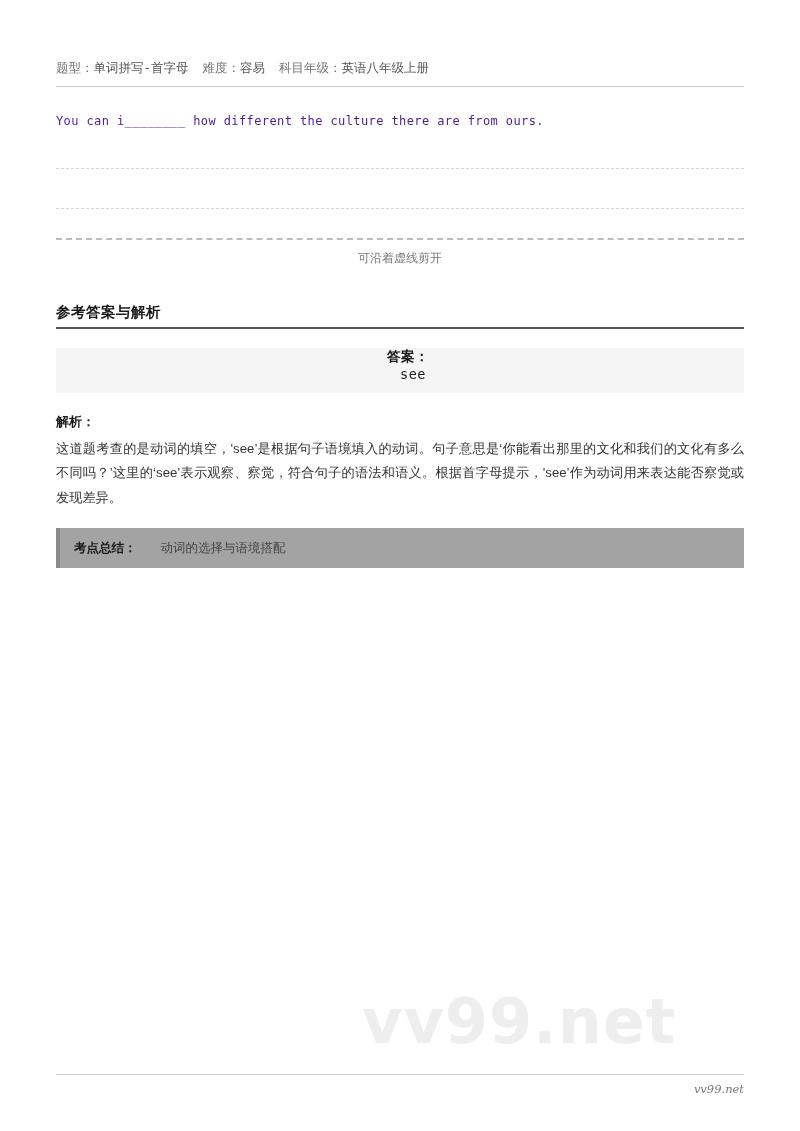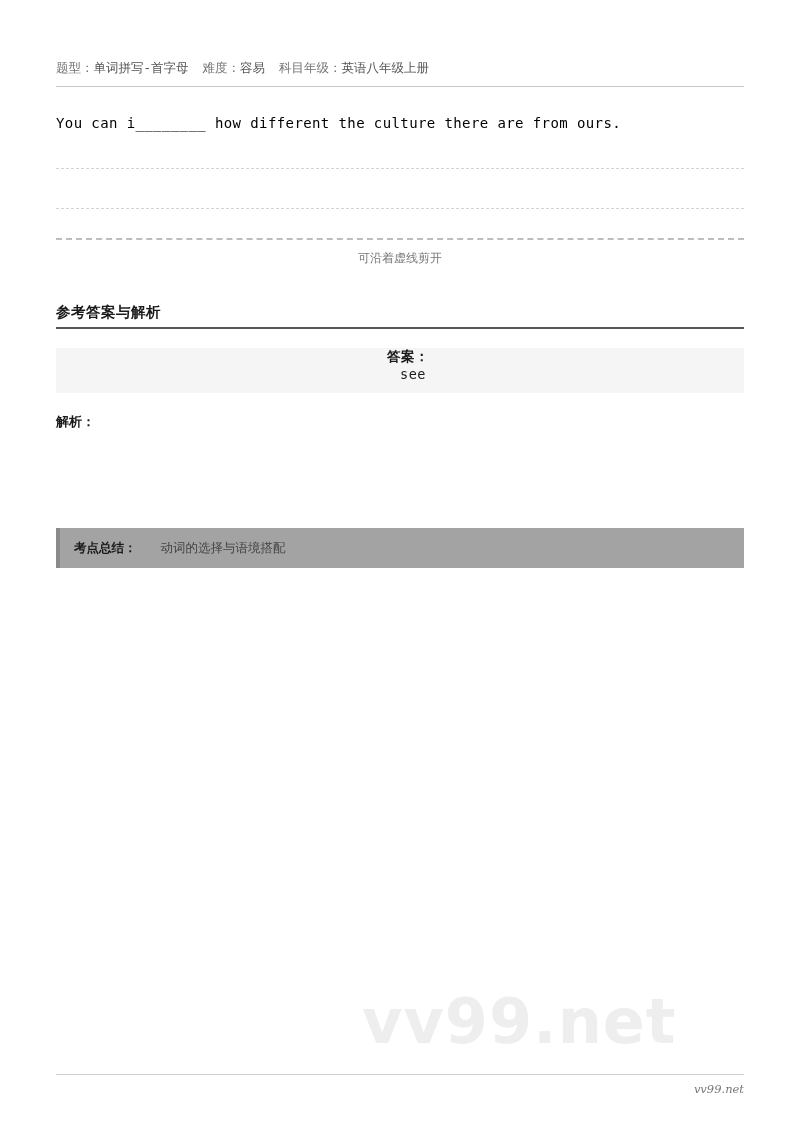--- a/index.html
+++ b/index.html
@@ -55,23 +55,23 @@
     background: #c9c9c9;
   }
 
   
   .question {
     position: absolute;
     left: 56px;
     top: 112px;
     width: 688px;
     font-family: "DejaVu Sans Mono", monospace;
-    font-size: 14px;
+    font-size: 12px;
     letter-spacing: 0.4px;
-    color: #000000;
+    color: #4c1d95;
     line-height: 1.6;
   }
 
   
   .write-line {
     position: absolute;
     left: 56px;
     width: 688px;
     border-top: 1px dashed #d3d3d3;
     height: 0;
@@ -246,20 +246,21 @@
 
   <div class="sec-title">参考答案与解析</div>
   <div class="sec-rule"></div>
 
   <div class="answer-box">
     <span class="answer-label">答案：</span>
     <span class="answer-value">see</span>
   </div>
 
   <div class="exp-label">解析：</div>
+  <div class="exp-body">这道题考查的是动词的填空，'see’是根据句子语境填入的动词。句子意思是‘你能看出那里的文化和我们的文化有多么不同吗？’这里的‘see’表示观察、察觉，符合句子的语法和语义。根据首字母提示，'see’作为动词用来表达能否察觉或发现差异。</div>
 
   <div class="summary-box">
     <span class="summary-label">考点总结：</span>
     <span class="summary-value">动词的选择与语境搭配</span>
   </div>
 
   <div class="watermark">vv99.net</div>
 
   <div class="footer-rule"></div>
   <div class="footer-text">vv99.net</div>

